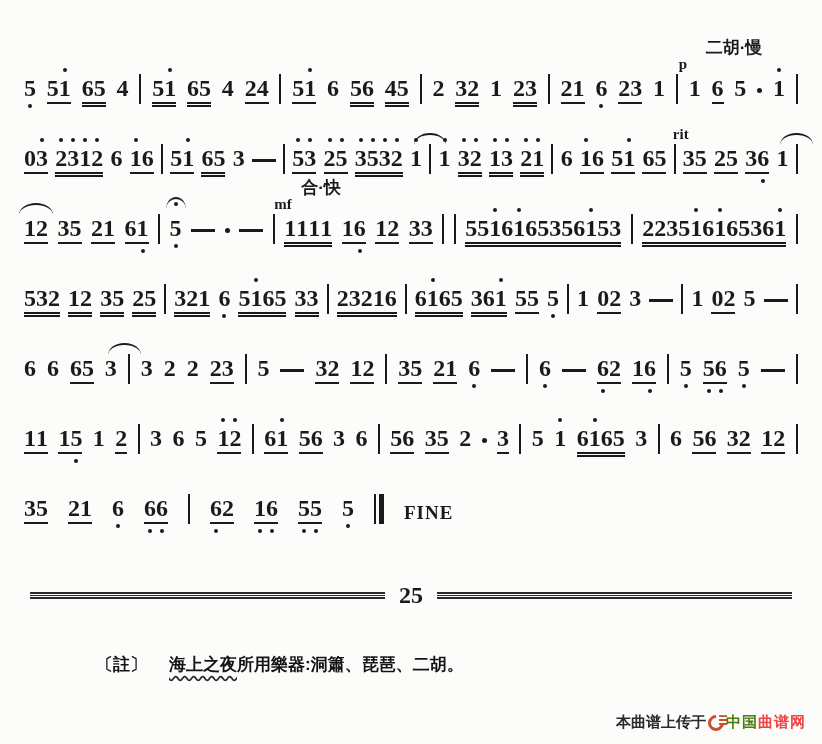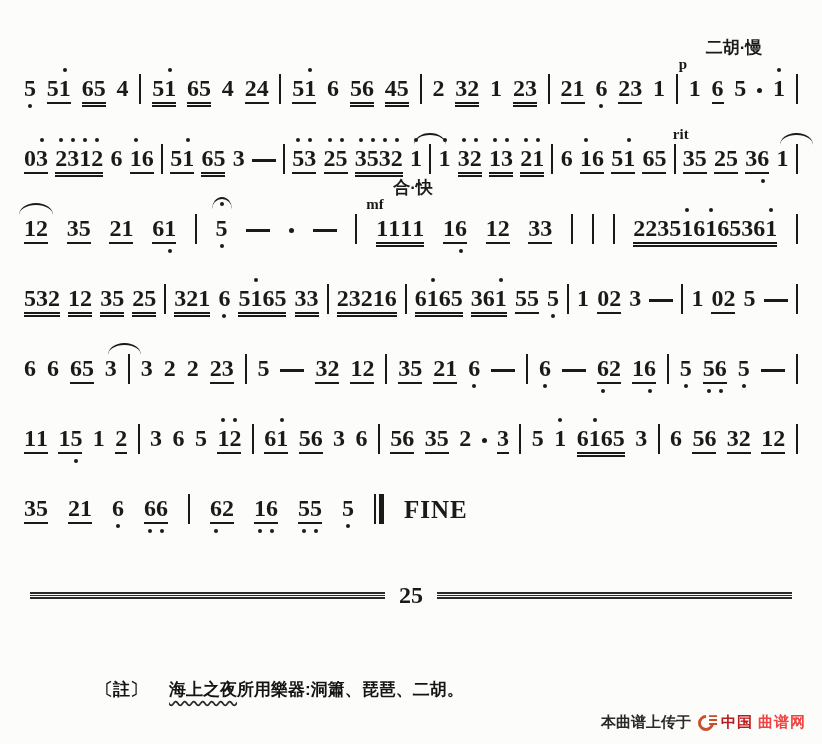--- a/index.html
+++ b/index.html
@@ -27,21 +27,21 @@
     width:4px;height:4px;border-radius:50%;background:#1a1a1a}
   .d.db::after{content:"";position:absolute;left:50%;bottom:-8px;transform:translateX(-50%);
     width:4px;height:4px;border-radius:50%;background:#1a1a1a}
   .u1 .d.db::after,.u2 .d.db::after{bottom:-13px}
 
   .bar{width:2px;height:30px;background:#1a1a1a}
   .finalbar{width:10px;height:30px;box-sizing:border-box;
     border-left:2px solid #1a1a1a;border-right:5px solid #1a1a1a}
   .dash{width:24px;height:3px;background:#1a1a1a;margin-bottom:12px}
   .adot{width:5px;height:5px;border-radius:50%;background:#1a1a1a;margin-bottom:11px}
-  .scoretext{font-size:25px;letter-spacing:1px;margin-bottom:2px;font-weight:700}
+  .scoretext{font-size:19px;letter-spacing:1px;margin-bottom:2px;font-weight:700}
 
   .tie{position:absolute;top:-13px;height:10px;border-top:2px solid #1a1a1a;
     border-radius:50% 50% 0 0 / 100% 100% 0 0}
   .tie-c{left:-5px;right:-5px}
   .tie-r{left:30%;right:-24px}
   .fer{position:absolute;left:50%;top:-19px;transform:translateX(-50%);
     width:20px;height:10px;border-top:2px solid #1a1a1a;
     border-radius:50% 50% 0 0 / 100% 100% 0 0}
   .fer::after{content:"";position:absolute;left:50%;top:3px;transform:translateX(-50%);
     width:4px;height:4px;border-radius:50%;background:#1a1a1a}
@@ -52,35 +52,35 @@
     font:700 17px "Liberation Sans", sans-serif;white-space:nowrap}
 
   
   .pagebar{display:flex;align-items:center;gap:14px;margin:58px 30px 0}
   .rule{flex:1;height:7px;box-sizing:border-box;
     border-top:2px solid #2b2b2b;border-bottom:2px solid #2b2b2b;
     background:linear-gradient(#2b2b2b,#2b2b2b) center/100% 1px no-repeat}
   .pnum{font:700 24px "Liberation Serif", serif}
 
   
-  .footnote{margin:69px 0 0 96px;font:700 17px "Liberation Sans", sans-serif;color:#141414}
+  .footnote{margin:44px 0 0 96px;font:700 17px "Liberation Sans", sans-serif;color:#141414}
   .footnote .bracket{margin-right:22px}
   .wavy{text-decoration:underline;text-decoration-style:wavy;
     text-decoration-color:#2b2b2b;text-underline-offset:5px}
 
   
-  .watermark{position:absolute;right:16px;bottom:12px;display:flex;align-items:center;gap:5px;
+  .watermark{position:absolute;right:16px;bottom:12px;display:flex;align-items:center;
     font:700 15px "Liberation Sans", sans-serif;color:#2a2a2a}
   .clogo{position:relative;display:inline-block;width:16px;height:16px;box-sizing:border-box;
     border:3.5px solid #c8502e;border-right-color:transparent;border-radius:50%;
     transform:rotate(-45deg);margin:0 2px}
   .clogo::after{content:"";position:absolute;left:8px;top:3px;width:8px;height:10px;
     transform:rotate(45deg);
     background:repeating-linear-gradient(#c8502e 0 1.5px,transparent 1.5px 4px)}
-  .brand-dark{color:#b91c1c;letter-spacing:1px}
+  .brand-dark{color:#4d7c0f;letter-spacing:1px}
   .brand-red{color:#ef4444;letter-spacing:1px}
 </style>
 </head>
 <body>
 
 <div class="sheet">
 
   <div id="score">
       <div class="line">
         <span class="g u0"><span class="d db">5</span></span>
@@ -157,20 +157,21 @@
         <span class="dash"></span>
         <span class="adot"></span>
         <span class="dash"></span>
         <span class="bar"></span>
         <span class="g u2"><span class="d">1</span><span class="d">1</span><span class="d">1</span><span class="d">1</span><i class="a1">mf</i><i class="a2">合·快</i></span>
         <span class="g u1"><span class="d">1</span><span class="d db">6</span></span>
         <span class="g u1"><span class="d">1</span><span class="d">2</span></span>
         <span class="g u1"><span class="d">3</span><span class="d">3</span></span>
         <span class="bar"></span>
         <span class="bar"></span>
+        <span class="g u2"><span class="d">5</span><span class="d">5</span><span class="d da">1</span><span class="d">6</span><span class="d da">1</span><span class="d">6</span><span class="d">5</span><span class="d">3</span><span class="d">5</span><span class="d">6</span><span class="d da">1</span><span class="d">5</span><span class="d">3</span></span>
         <span class="bar"></span>
         <span class="g u2"><span class="d">2</span><span class="d">2</span><span class="d">3</span><span class="d">5</span><span class="d da">1</span><span class="d">6</span><span class="d da">1</span><span class="d">6</span><span class="d">5</span><span class="d">3</span><span class="d">6</span><span class="d da">1</span></span>
         <span class="bar"></span>
       </div>
       <div class="line">
         <span class="g u2"><span class="d">5</span><span class="d">3</span><span class="d">2</span></span>
         <span class="g u2"><span class="d">1</span><span class="d">2</span></span>
         <span class="g u2"><span class="d">3</span><span class="d">5</span></span>
         <span class="g u2"><span class="d">2</span><span class="d">5</span></span>
         <span class="bar"></span>

